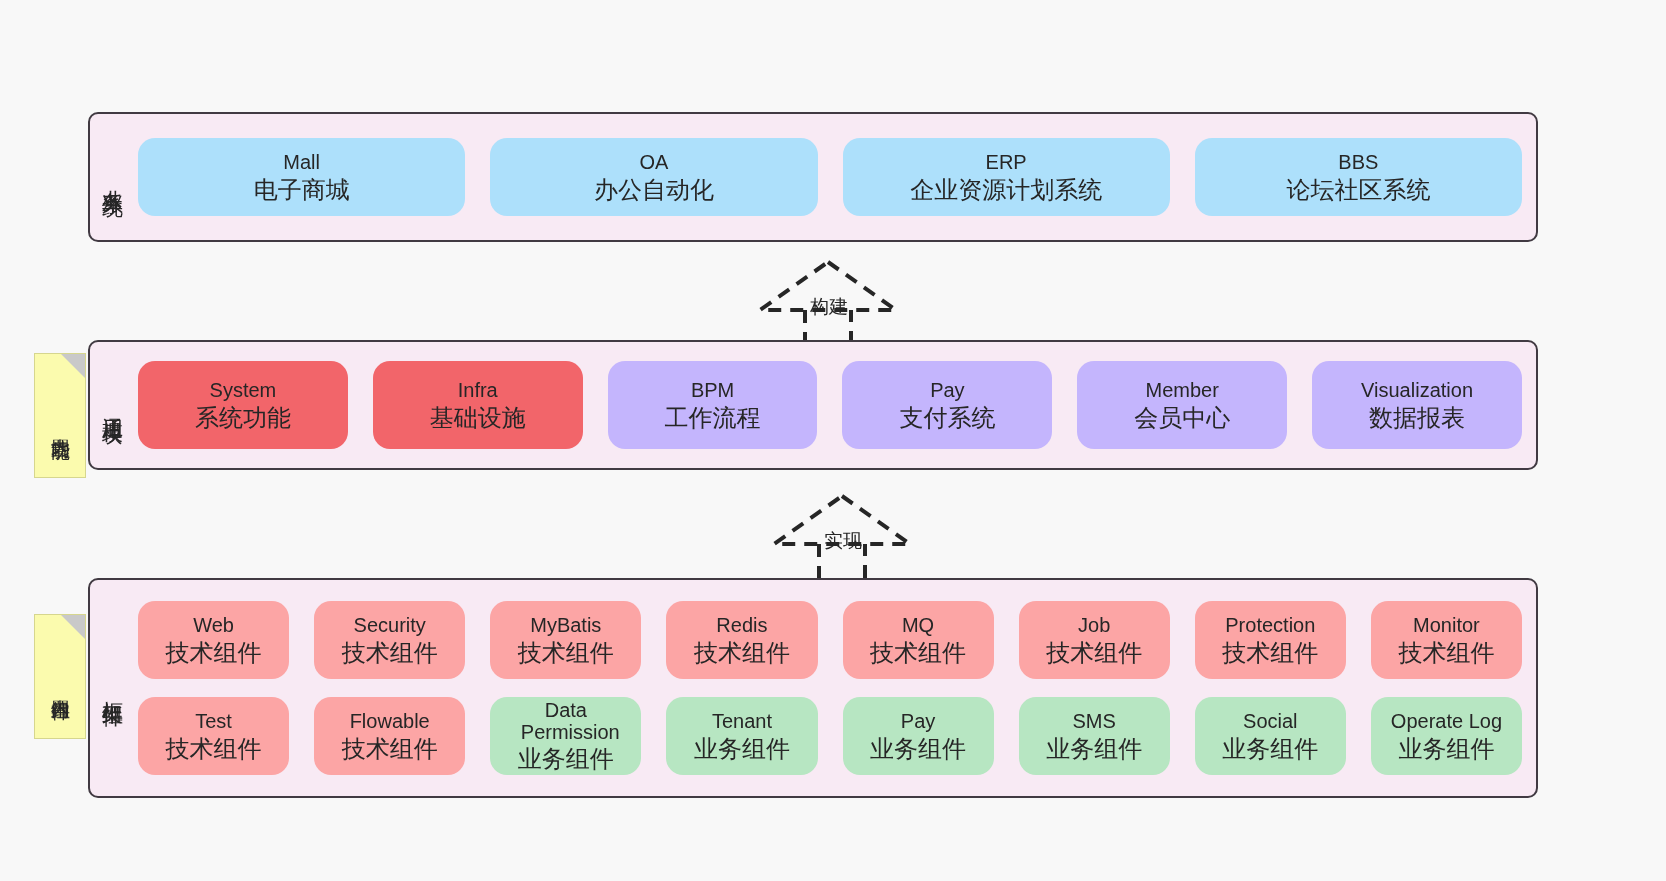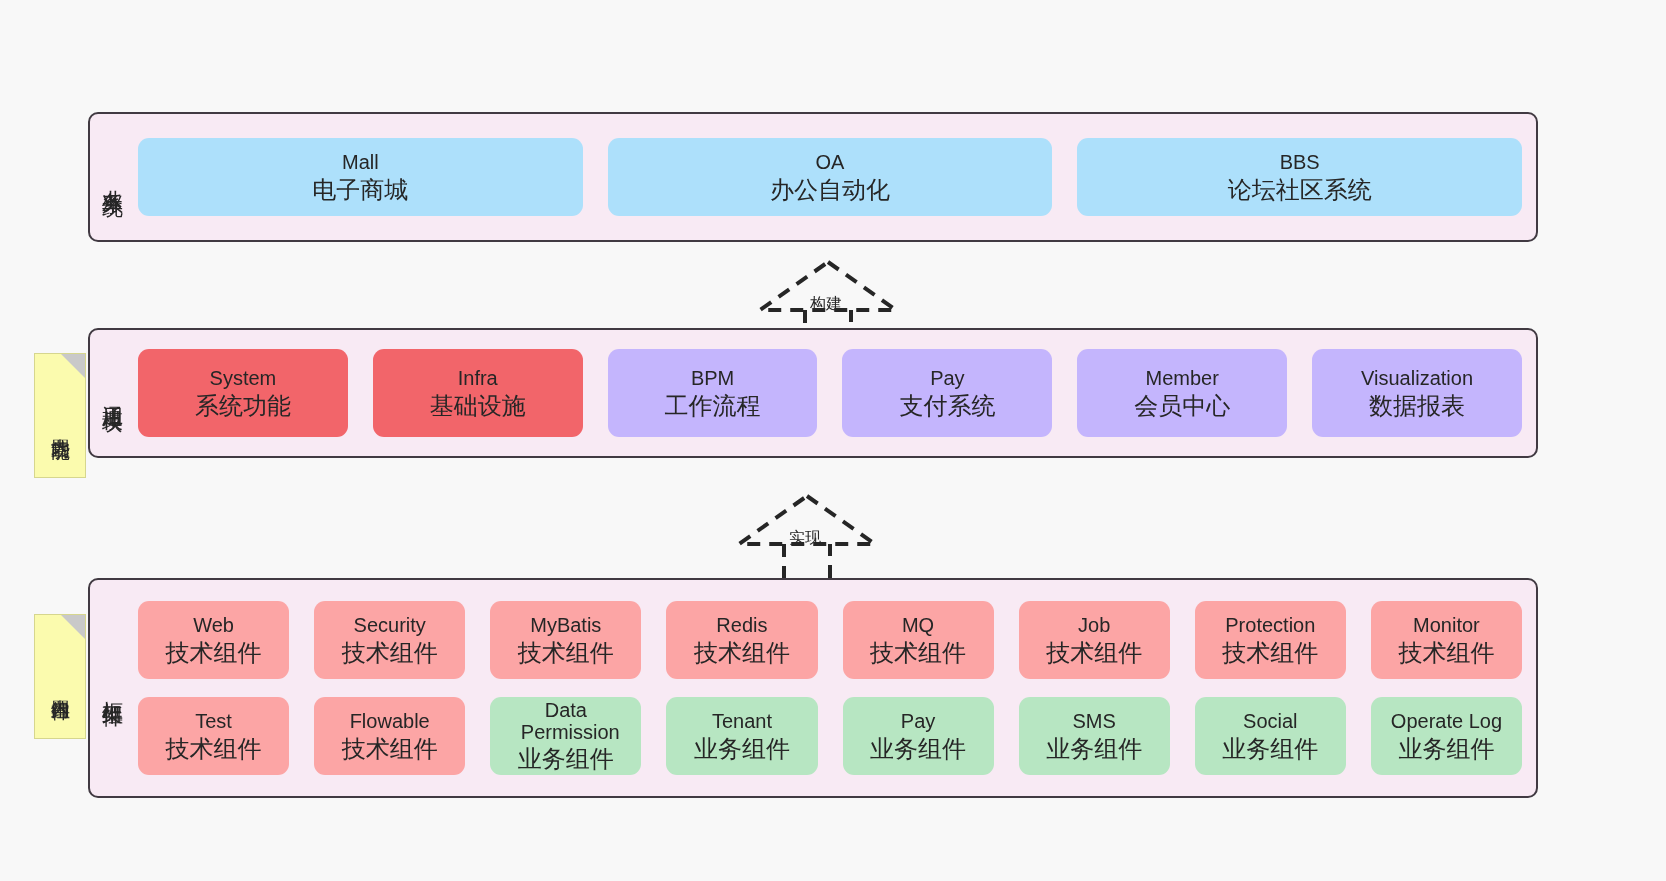--- a/index.html
+++ b/index.html
@@ -49,21 +49,21 @@
     padding: 0 14px 0 4px;
   }
   .row {
     display: flex;
     gap: 25px;
   }
 
   
   .card {
     flex: 1 1 0;
-    border-radius: 11px;
+    border-radius: 17px;
     display: flex;
     flex-direction: column;
     align-items: center;
     justify-content: center;
     text-align: center;
     color: #262626;
     line-height: 1.22;
     box-sizing: border-box;
     padding: 4px 6px;
   }
@@ -107,21 +107,21 @@
     border-left: 24px solid transparent;
   }
 
   
   .arrow {
     position: absolute;
   }
   .arrow svg { display: block; }
   .arrow-label {
     position: absolute;
-    font-size: 16px;
+    font-size: 19px;
     color: #262626;
     background: transparent;
     white-space: nowrap;
   }
 </style>
 </head>
 <body>
 
 <div class="layer" id="layer-business" style="left:88px; top:112px; width:1450px; height:130px;">
   <div class="layer-title">业务系统</div>
@@ -129,20 +129,24 @@
     <div class="row">
       <div class="card h-biz c-blue">
         <div class="t1">Mall</div>
         <div class="t2">电子商城</div>
       </div>
       <div class="card h-biz c-blue">
         <div class="t1">OA</div>
         <div class="t2">办公自动化</div>
       </div>
       <div class="card h-biz c-blue">
+        <div class="t1">ERP</div>
+        <div class="t2">企业资源计划系统</div>
+      </div>
+      <div class="card h-biz c-blue">
         <div class="t1">BBS</div>
         <div class="t2">论坛社区系统</div>
       </div>
     </div>
   </div>
 </div>
 
 <div class="arrow" style="left:748px; top:258px; width:160px; height:92px;">
   <svg width="160" height="92" viewBox="0 0 160 92">
 
@@ -151,21 +155,21 @@
     <path d="M 57 52 L 57 90 L 103 90 L 103 52" fill="none" stroke="#262626" stroke-width="4" stroke-dasharray="13 9"></path>
   </svg>
   <span class="arrow-label" style="left:62px; top:36px;">构建</span>
 </div>
 
 <div class="note" style="left:34px; top:353px; width:52px; height:125px;">
   <span class="fold"></span>
   <span>内置功能</span>
 </div>
 
-<div class="layer" id="layer-module" style="left:88px; top:328px; width:1450px; height:130px;">
+<div class="layer" id="layer-module" style="left:88px; top:340px; width:1450px; height:130px;">
   <div class="layer-title">通用模块</div>
   <div class="layer-body">
     <div class="row">
       <div class="card h-mod c-red">
         <div class="t1">System</div>
         <div class="t2">系统功能</div>
       </div>
       <div class="card h-mod c-red">
         <div class="t1">Infra</div>
         <div class="t2">基础设施</div>
@@ -183,21 +187,21 @@
         <div class="t2">会员中心</div>
       </div>
       <div class="card h-mod c-pink">
         <div class="t1">Visualization</div>
         <div class="t2">数据报表</div>
       </div>
     </div>
   </div>
 </div>
 
-<div class="arrow" style="left:727px; top:492px; width:160px; height:92px;">
+<div class="arrow" style="left:762px; top:492px; width:160px; height:92px;">
   <svg width="160" height="92" viewBox="0 0 160 92">
     <path d="M 80 4 L 148 52 L 12 52 Z" fill="#f8f8f8" stroke="#262626" stroke-width="4" stroke-dasharray="13 9" stroke-linejoin="miter"></path>
     <path d="M 57 52 L 57 90 L 103 90 L 103 52" fill="none" stroke="#262626" stroke-width="4" stroke-dasharray="13 9"></path>
   </svg>
   <span class="arrow-label" style="left:62px; top:36px;">实现</span>
 </div>
 
 <div class="note" style="left:34px; top:614px; width:52px; height:125px;">
   <span class="fold"></span>
   <span>内置组件</span>

